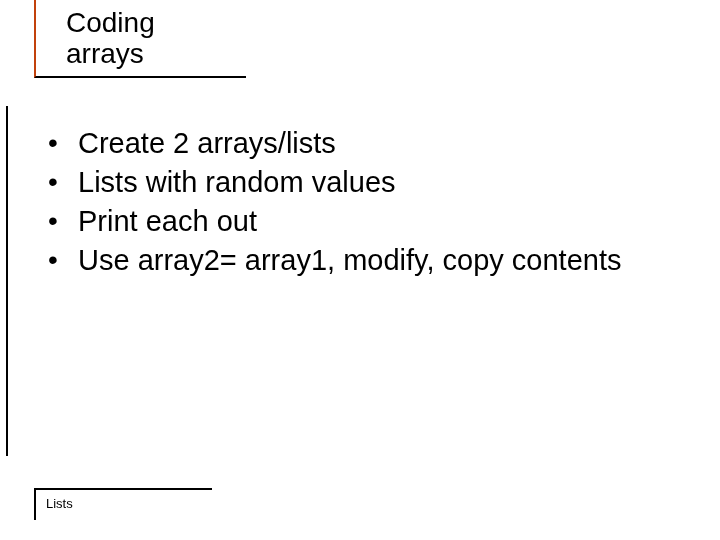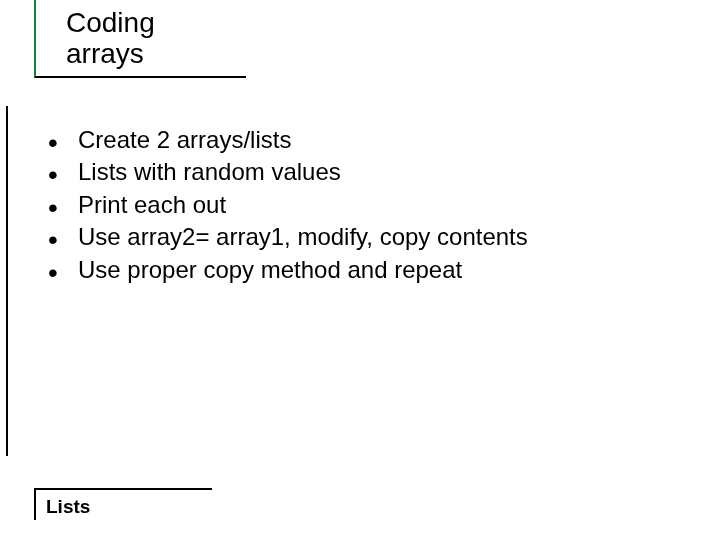--- a/index.html
+++ b/index.html
@@ -11,21 +11,21 @@
       color: #000;
       position: relative;
       overflow: hidden;
     }
     .title-box {
       position: absolute;
       top: 0;
       left: 34px;
       width: 212px;
       height: 78px;
-      border-left: 2px solid #15803d;
+      border-left: 2px solid #c2410c;
       border-bottom: 2px solid #000;
       padding: 8px 0 0 30px;
     }
     .title-box .title {
       font-size: 28px;
       line-height: 1.1;
     }
     .vline {
       position: absolute;
       top: 106px;
@@ -37,21 +37,21 @@
     .content {
       position: absolute;
       top: 124px;
       left: 44px;
       right: 30px;
     }
     .content ul {
       list-style: none;
     }
     .content li {
-      font-size: 24px;
+      font-size: 29px;
       line-height: 1.35;
       padding-left: 34px;
       position: relative;
     }
     .content li::before {
       content: "•";
       position: absolute;
       left: 4px;
       top: 0;
       font-size: 28px;
@@ -60,41 +60,39 @@
       position: absolute;
       left: 34px;
       bottom: 20px;
       width: 178px;
       height: 32px;
       border-left: 2px solid #000;
       border-top: 2px solid #000;
       padding: 6px 0 0 10px;
     }
     .footer-box .footer {
-      font-size: 19px;
-      font-weight: bold;
+      font-size: 13px;
     }
   </style>
 </head>
 <body>
 
 <div class="title-box">
   <div class="title">
     <span>Coding</span><br>
     <span>arrays</span>
   </div>
 </div>
 
 <div class="vline"></div>
 
 <div class="content">
   <ul>
     <li><span>Create 2 arrays/lists</span></li>
     <li><span>Lists with random values</span></li>
     <li><span>Print each out</span></li>
     <li><span>Use array2= array1, modify, copy contents</span></li>
-    <li><span>Use proper copy method and repeat</span></li>
   </ul>
 </div>
 
 <div class="footer-box">
   <div class="footer">Lists</div>
 </div>
 
 </body></html>

